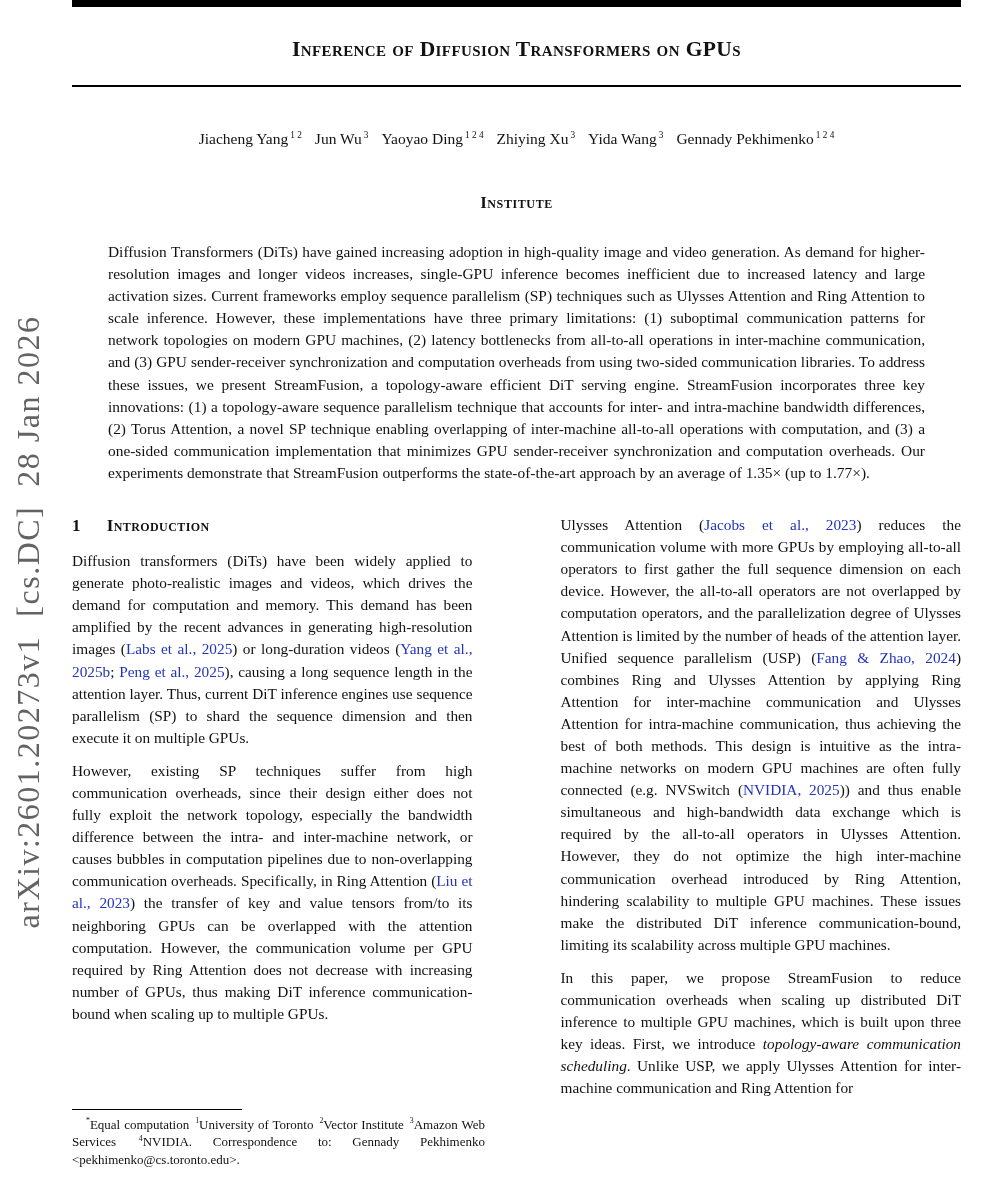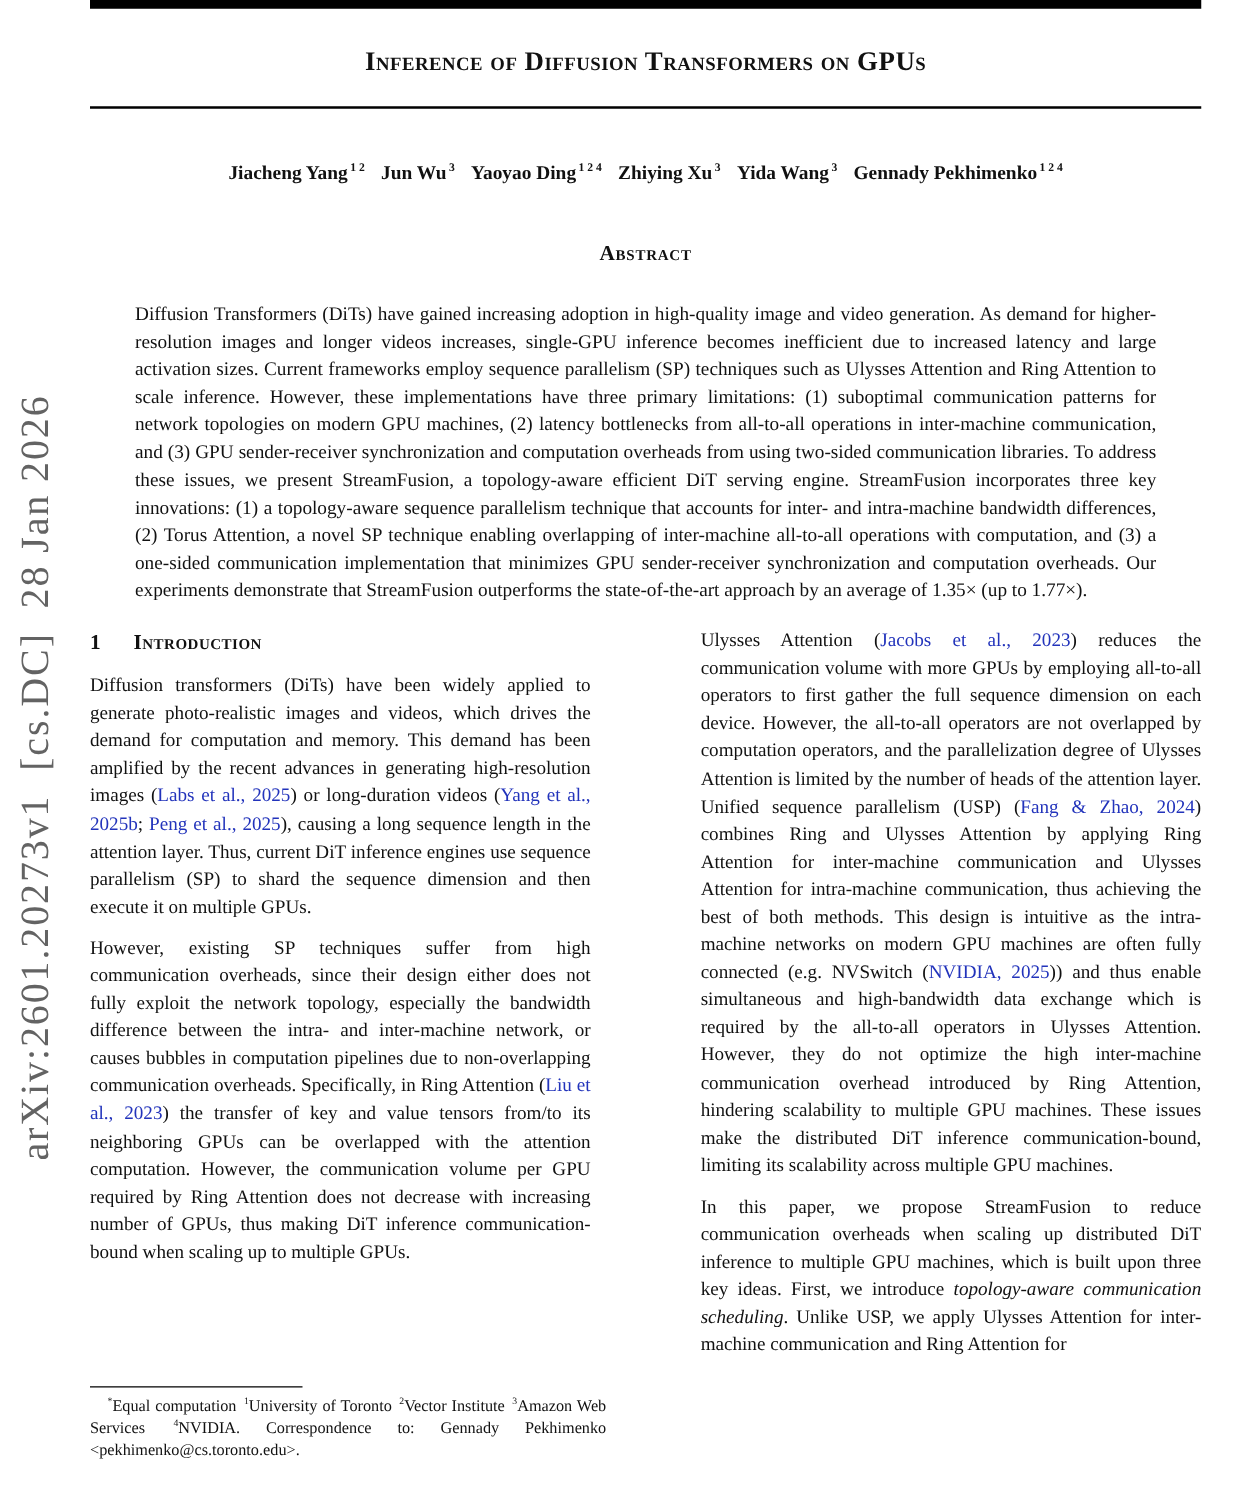--- a/index.html
+++ b/index.html
@@ -34,21 +34,21 @@
   }
   .title-line { display: block; }
   .title-rule {
     height: 2px;
     background: #000000;
     margin-top: 19px;
   }
   .authors {
     margin-top: 42px;
     text-align: center;
-    font-weight: bold;
+    font-weight: normal;
     font-size: 15.5px;
     line-height: 20px;
   }
   .authors .gap { display: inline-block; width: 13px; }
   .sup {
     vertical-align: super;
     font-size: 60%;
     line-height: 0;
     margin-left: 2px;
   }
@@ -62,21 +62,21 @@
   }
   .abstract-text {
     margin: 28px 36px 0 36px;
     text-align: justify;
     font-size: 15.4px;
     line-height: 22.1px;
     hyphens: auto;
     -webkit-hyphens: auto;
   }
   .columns {
-    margin-top: 18px;
+    margin-top: 30px;
     display: flex;
     gap: 88px;
   }
   .col { flex: 1; min-width: 0; }
   .section-heading {
     font-size: 17px;
     font-weight: bold;
     margin: 2px 0 14px 0;
   }
   .sec-num { margin-right: 22px; }
@@ -134,21 +134,21 @@
     <div class="top-rule"></div>
 
     <h1 class="title">
       <span class="title-line">Inference of Diffusion Transformers on GPUs</span>
     </h1>
 
     <div class="title-rule"></div>
 
     <div class="authors"><span>Jiacheng Yang</span><span class="sup">1 2</span><span class="gap"> </span><span>Jun Wu</span><span class="sup">3</span><span class="gap"> </span><span>Yaoyao Ding</span><span class="sup">1 2 4</span><span class="gap"> </span><span>Zhiying Xu</span><span class="sup">3</span><span class="gap"> </span><span>Yida Wang</span><span class="sup">3</span><span class="gap"> </span><span>Gennady Pekhimenko</span><span class="sup">1 2 4</span></div>
 
-    <h2 class="abstract-heading">Abstract</h2>
+    <h2 class="abstract-heading">Institute</h2>
 
     <p class="abstract-text">Diffusion Transformers (DiTs) have gained increasing adoption in high-quality image and video generation. As demand for higher-resolution images and longer videos increases, single-GPU inference becomes inefficient due to increased latency and large activation sizes. Current frameworks employ sequence parallelism (SP) techniques such as Ulysses Attention and Ring Attention to scale inference. However, these implementations have three primary limitations: (1) suboptimal communication patterns for network topologies on modern GPU machines, (2) latency bottlenecks from all-to-all operations in inter-machine communication, and (3) GPU sender-receiver synchronization and computation overheads from using two-sided communication libraries. To address these issues, we present StreamFusion, a topology-aware efficient DiT serving engine. StreamFusion incorporates three key innovations: (1) a topology-aware sequence parallelism technique that accounts for inter- and intra-machine bandwidth differences, (2) Torus Attention, a novel SP technique enabling overlapping of inter-machine all-to-all operations with computation, and (3) a one-sided communication implementation that minimizes GPU sender-receiver synchronization and computation overheads. Our experiments demonstrate that StreamFusion outperforms the state-of-the-art approach by an average of 1.35× (up to 1.77×).</p>
 
     <div class="columns">
 
       <div class="col">
         <h3 class="section-heading">
           <span class="sec-num">1</span>
           <span class="sec-title">Introduction</span>
         </h3>

